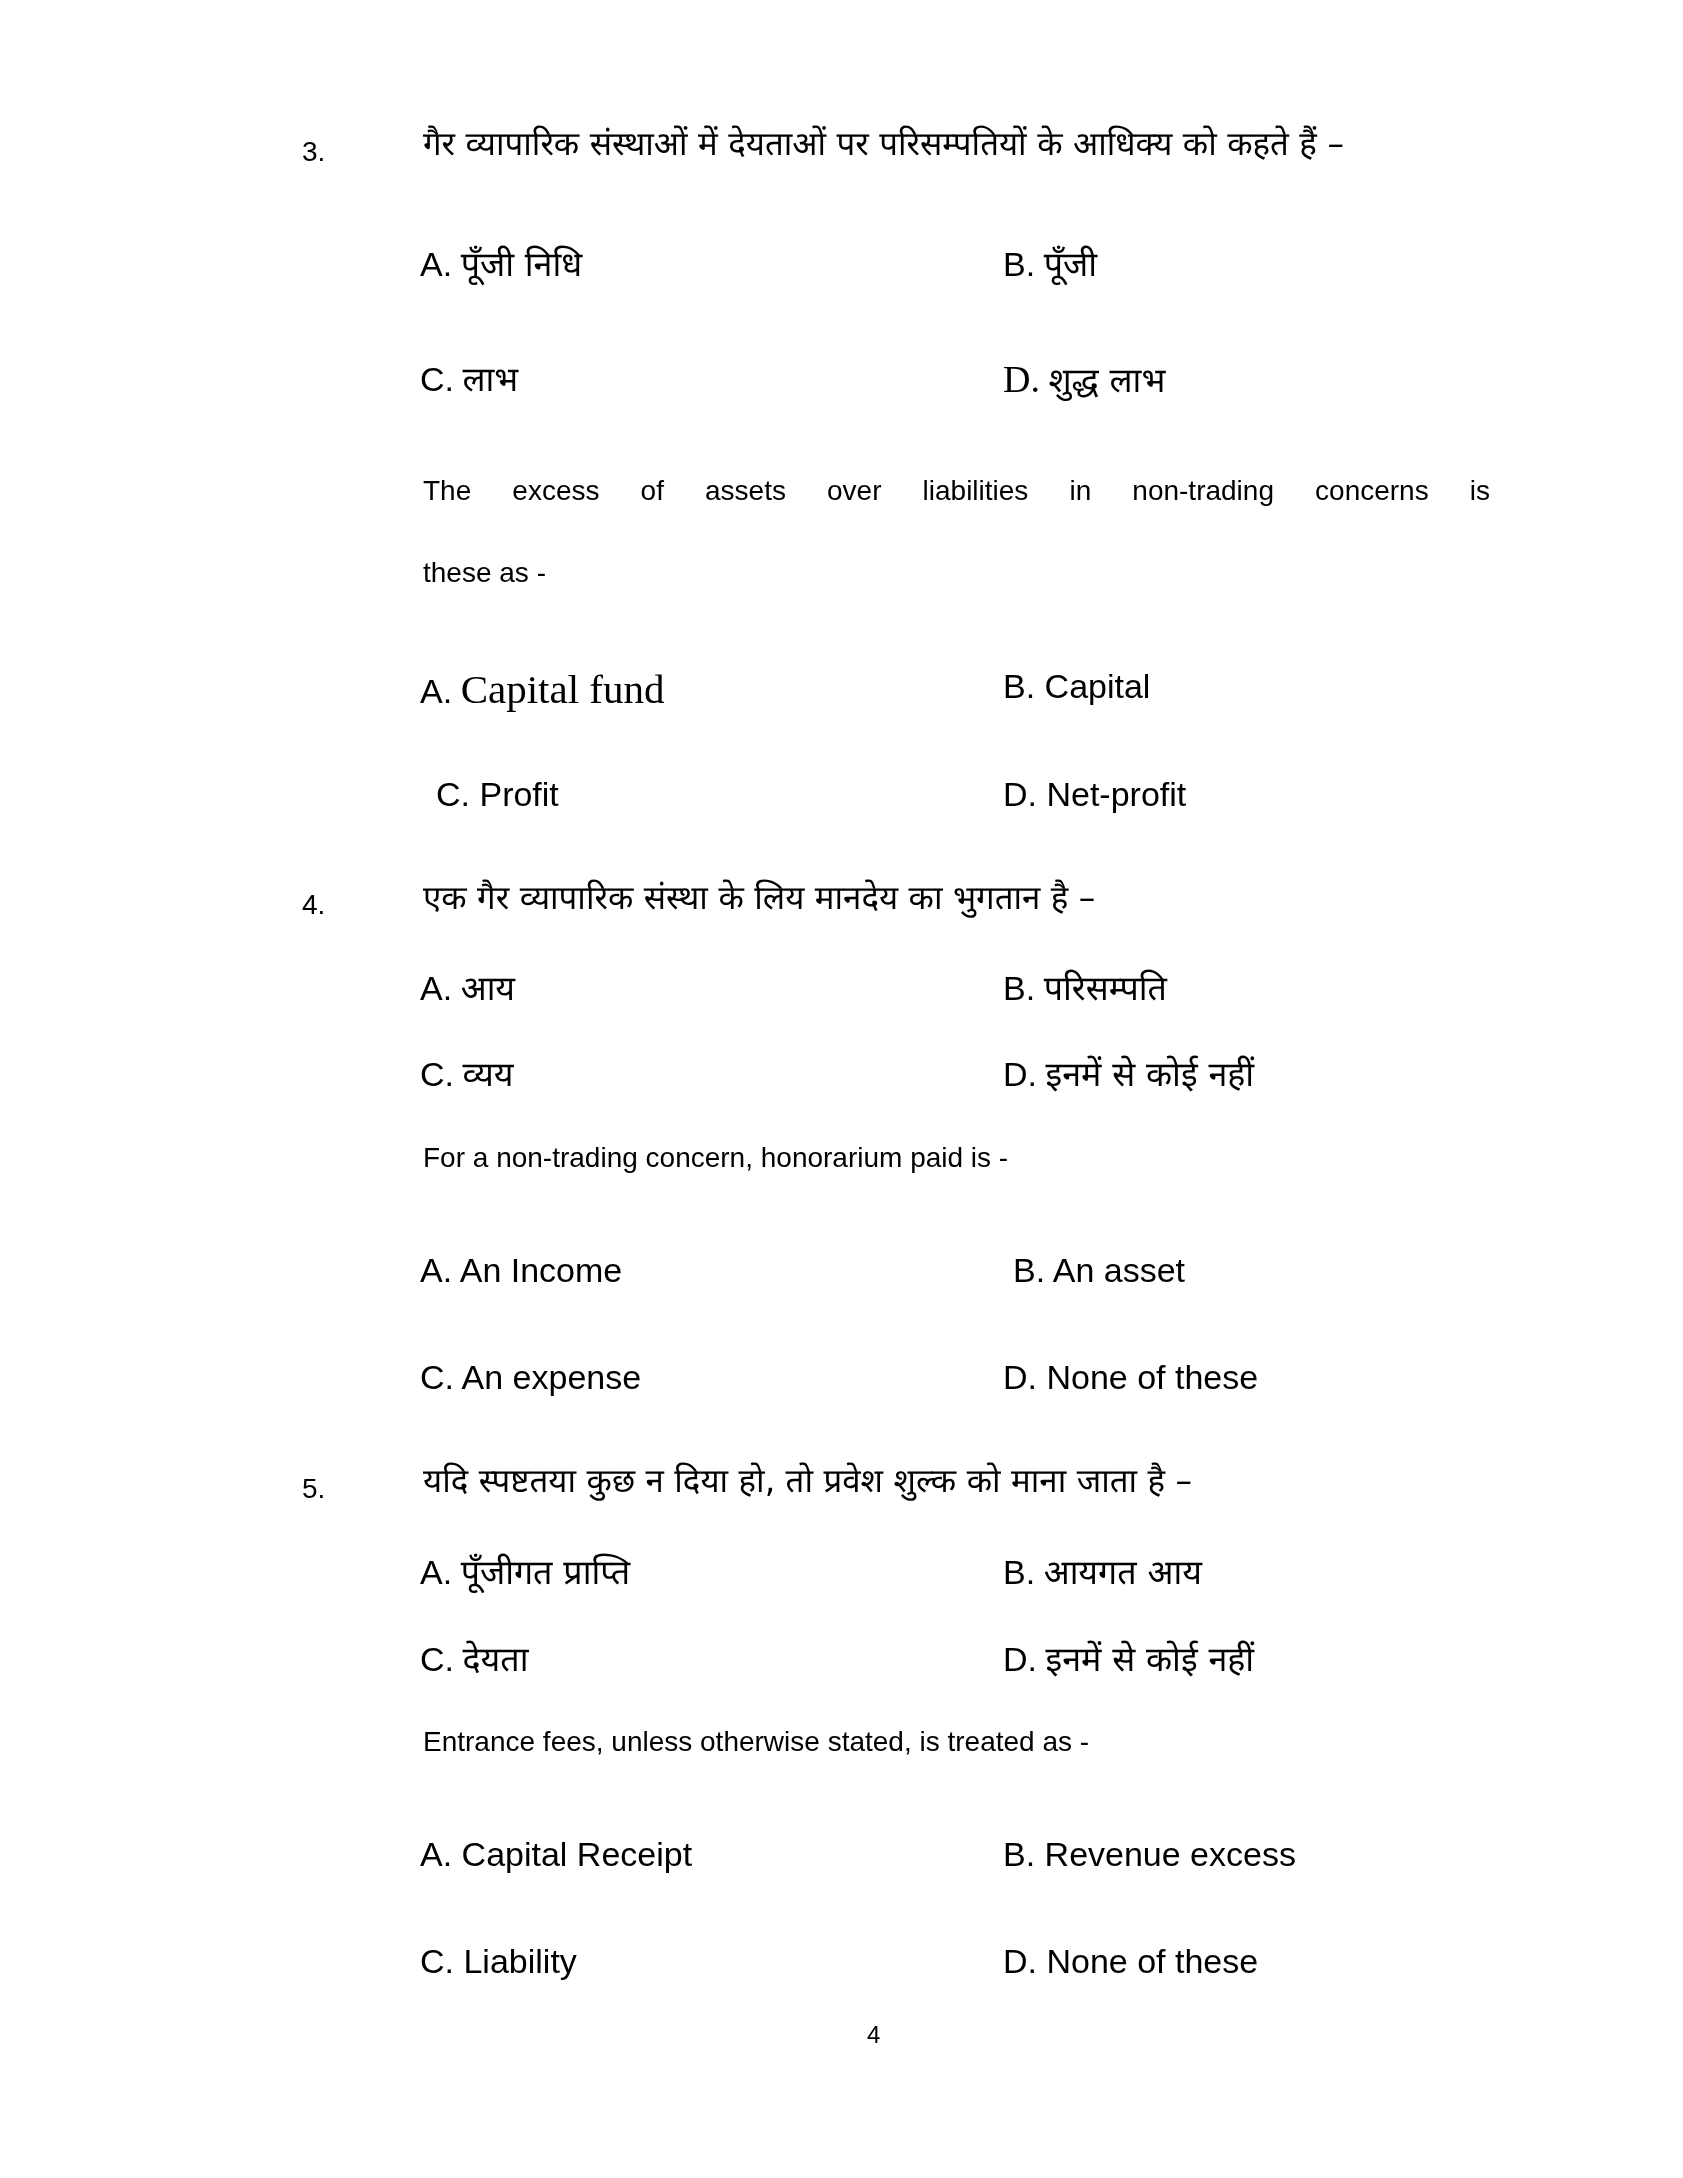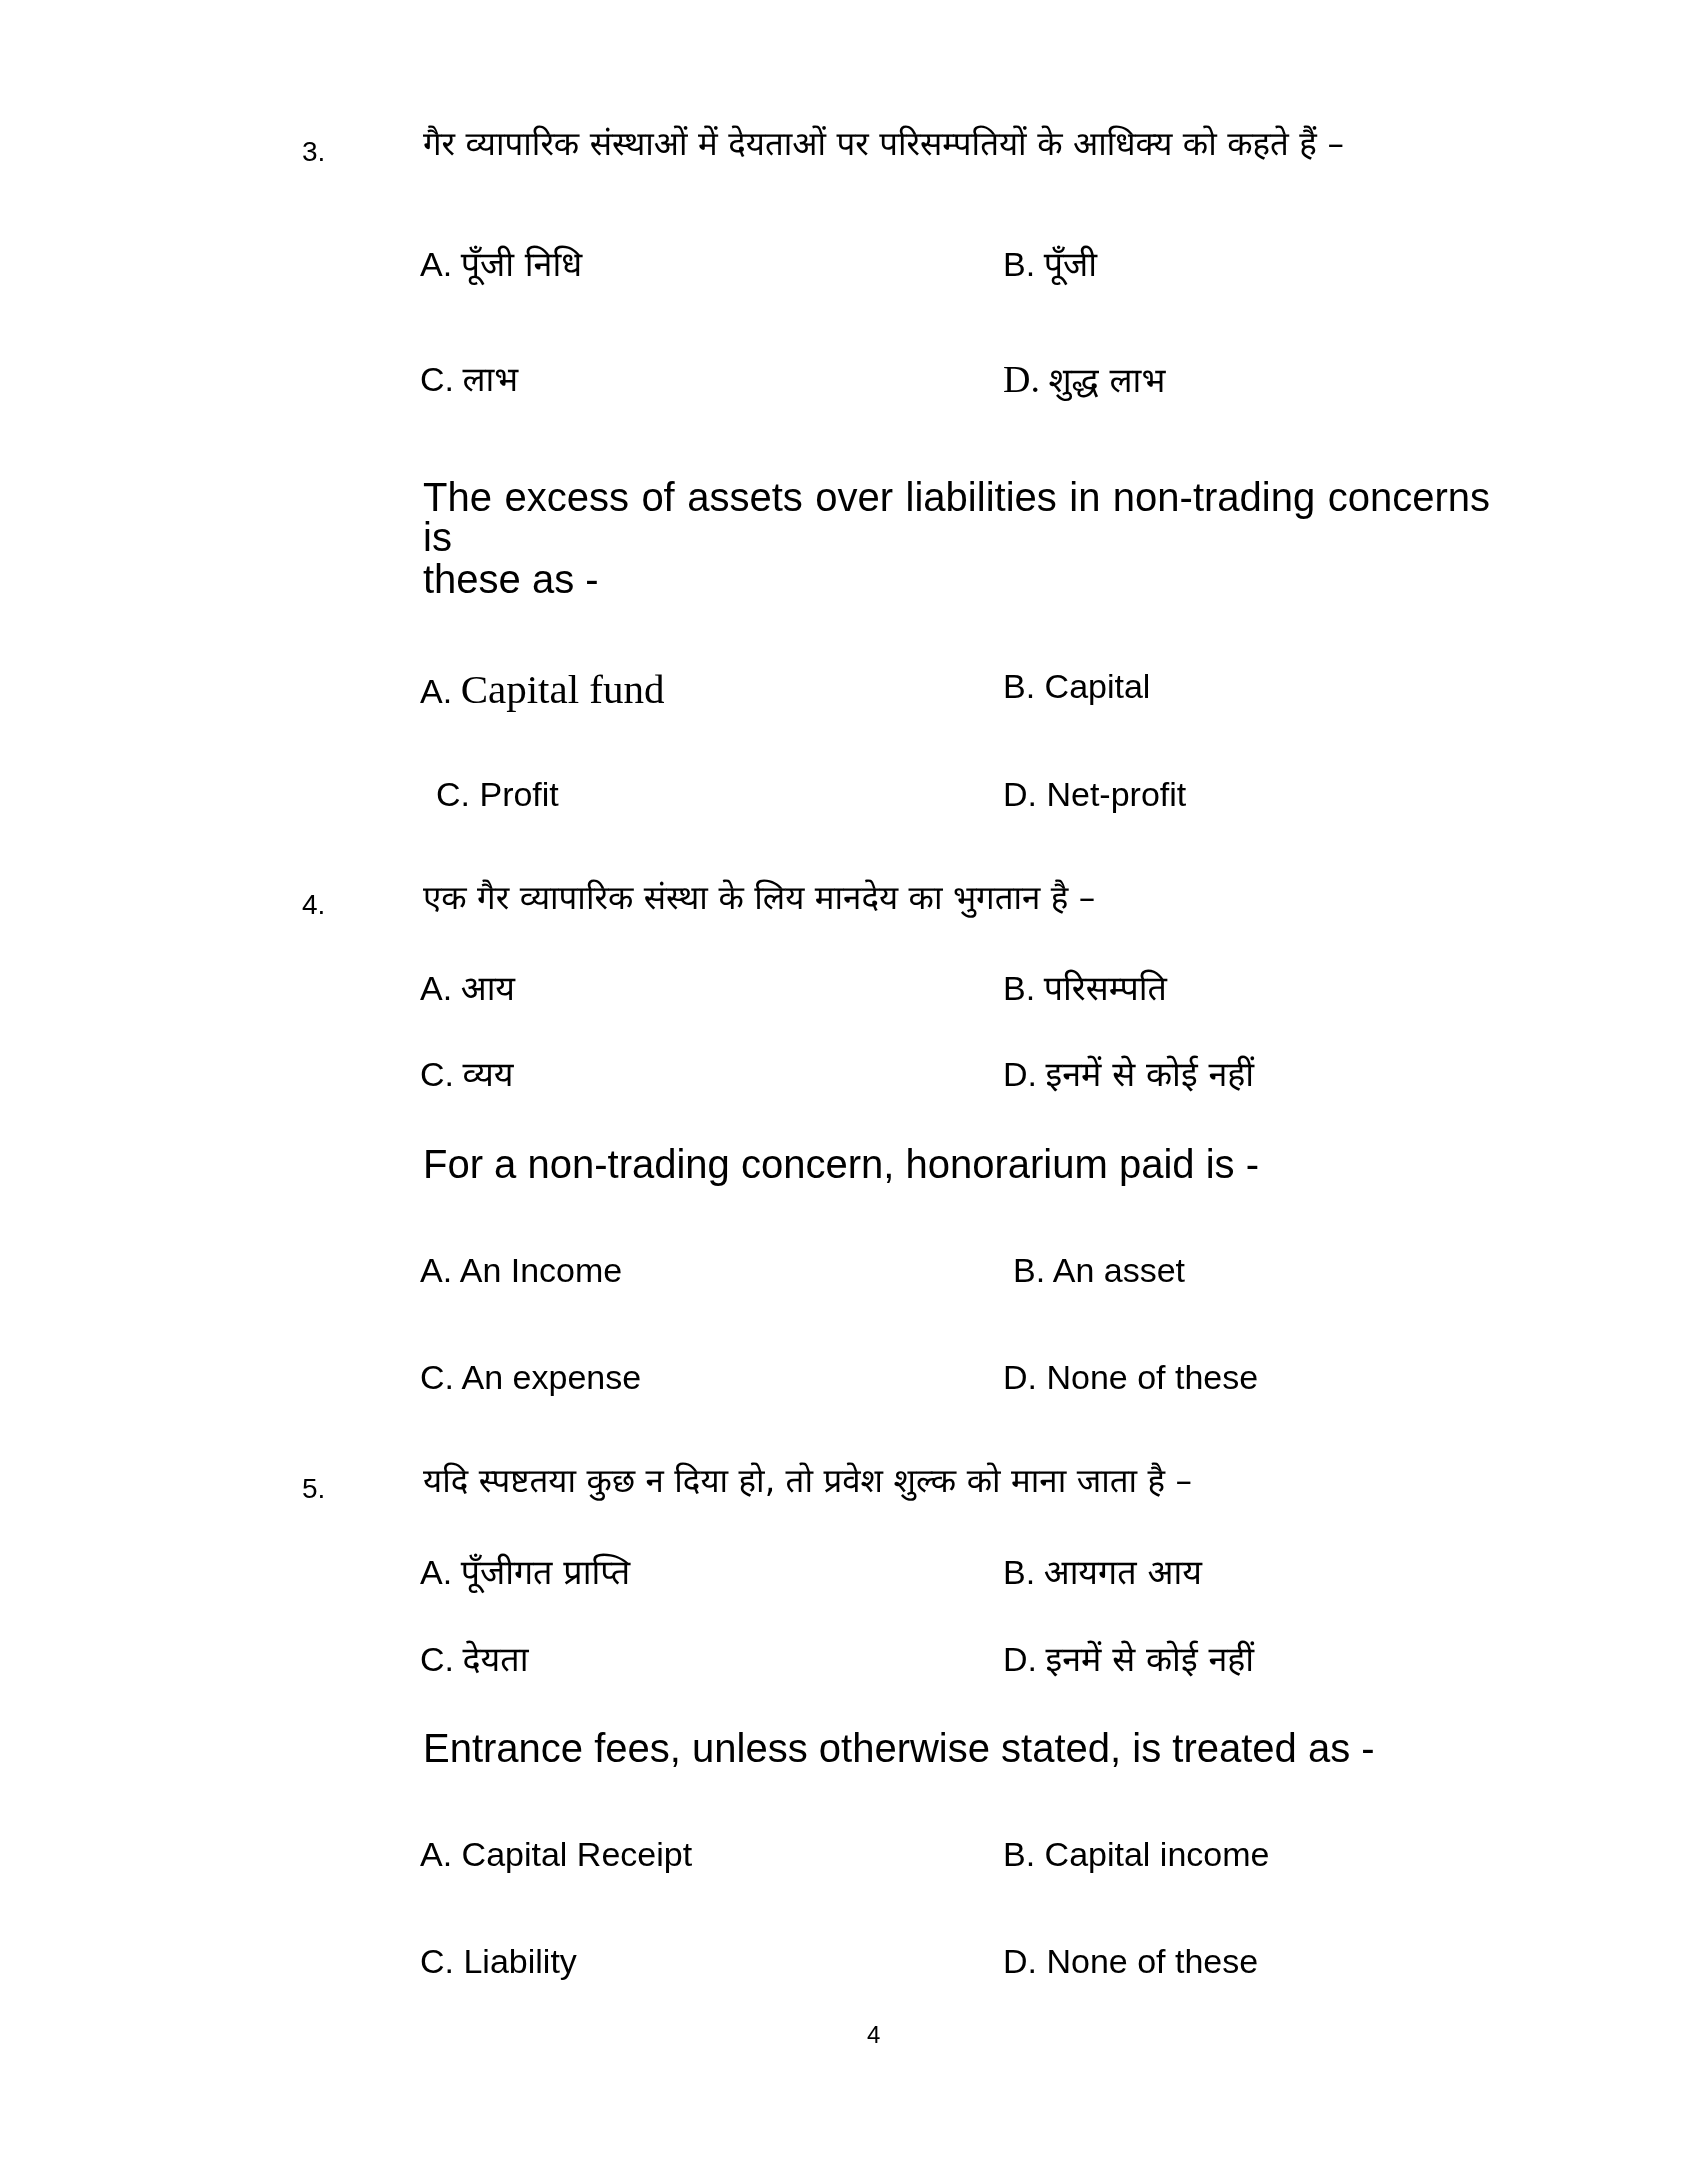--- a/index.html
+++ b/index.html
@@ -5,21 +5,21 @@
   html, body { margin: 0; padding: 0; background: #ffffff; }
   body { width: 1683px; height: 2178px; position: relative; overflow: hidden; color: #000; }
   .page { position: absolute; left: 0; top: 0; width: 1683px; height: 2178px; background: #fff; }
   .line { position: absolute; white-space: nowrap; line-height: 1; }
   .sans { font-family: "Liberation Sans", "DejaVu Sans", sans-serif; }
   .serif { font-family: "Liberation Serif", "DejaVu Serif", serif; }
   .hindi { font-family: "DejaVu Sans", "Liberation Sans", sans-serif; }
   .qnum { font-size: 28px; }
   .qtext { font-size: 33px; }
   .opt { font-size: 34px; }
-  .eng { font-size: 40px; }
+  .eng { font-size: 28px; }
   .just { width: 1067px; text-align: justify; text-align-last: justify; white-space: normal; }
   .pnum { font-size: 24px; }
   .letter { font-family: "Liberation Sans", sans-serif; }
   .letter.serif { font-family: "Liberation Serif", serif; }
 </style>
 </head>
 <body>
 
 <div class="page">
 
@@ -128,21 +128,21 @@
     </div>
 
     <div class="line sans eng" style="left:423px; top:1728px;">Entrance fees, unless otherwise stated, is treated as -</div>
 
     <div class="line opt sans" style="left:420px; top:1837px;">
       <span>A.</span>
       <span>Capital Receipt</span>
     </div>
     <div class="line opt sans" style="left:1003px; top:1837px;">
       <span>B.</span>
-      <span>Capital income</span>
+      <span>Revenue excess</span>
     </div>
     <div class="line opt sans" style="left:420px; top:1944px;">
       <span>C.</span>
       <span>Liability</span>
     </div>
     <div class="line opt sans" style="left:1003px; top:1944px;">
       <span>D.</span>
       <span>None of these</span>
     </div>
   </section>

